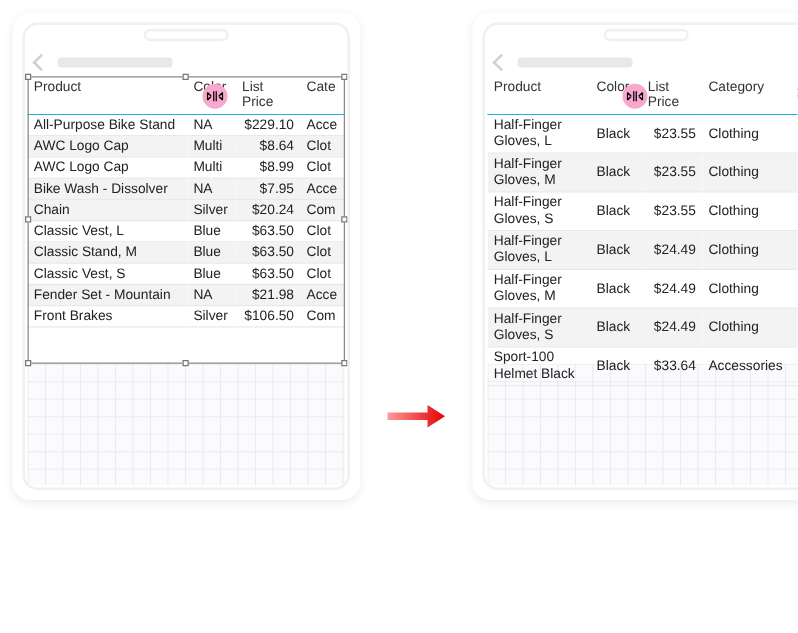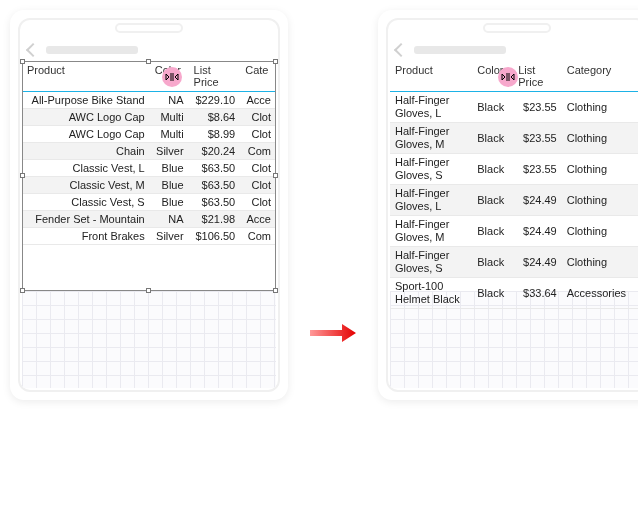--- a/index.html
+++ b/index.html
@@ -13,21 +13,21 @@
   .table-area { position: relative; margin: 0 2px; }
   .sel-box { position: absolute; inset: 0; border: 1px solid #888; pointer-events: none; }
   .sel-box .h { position: absolute; width: 5px; height: 5px; background: #fff; border: 1px solid #777; }
   .sel-box .h.tl { top:-3px; left:-3px; } .sel-box .h.tm { top:-3px; left:50%; margin-left:-3px; }
   .sel-box .h.tr { top:-3px; right:-3px; } .sel-box .h.ml { top:50%; left:-3px; margin-top:-3px; }
   .sel-box .h.mr { top:50%; right:-3px; margin-top:-3px; } .sel-box .h.bl { bottom:-3px; left:-3px; }
   .sel-box .h.bm { bottom:-3px; left:50%; margin-left:-3px; } .sel-box .h.br { bottom:-3px; right:-3px; }
   .tbl { width: 100%; border-collapse: collapse; font-size: 11px; color: #222; }
   .tbl th { text-align: left; font-weight: 400; padding: 3px 5px; font-size: 11px; color: #333; background: #fff; border-bottom: 1.5px solid #1db2e6; position: relative; vertical-align: top; }
   .tbl td { padding: 2px 5px; border-bottom: 1px solid #e9e9e9; white-space: nowrap; overflow: hidden; height: 17px; }
-  .compact td { height: 17px; text-align: right; }
+  .compact td { height: 17px; }
   .tall td { height: 26px; white-space: normal; line-height: 13px; }
   .tbl .stripe td { background: #f3f3f3; }
   .tbl td.num { text-align: right; }
   .tbl td.cut, .tbl th.cut { overflow: hidden; }
   .close-x { position: absolute; right: 4px; top: 6px; font-size: 12px; cursor: pointer; color: #000; }
   .drag-icon { position: absolute; width: 20px; height: 20px; border-radius: 50%; background: #f7a8cc; display: flex; align-items: center; justify-content: center; z-index: 5; }
   .drag-icon svg { display: block; }
   .gridbg { flex: 1; margin: 0 2px 2px; background-image: linear-gradient(#eaeaf0 1px, transparent 1px), linear-gradient(90deg, #eaeaf0 1px, transparent 1px); background-size: 14px 14px; background-color: #fbfbfd; }
   .arrow { align-self: center; margin-top: 160px; }
   .arrow svg { display: block; }
@@ -78,33 +78,39 @@
               <td class="num">$8.64</td>
               <td class="cut">Clot</td>
             </tr>
             <tr>
               <td>AWC Logo Cap</td>
               <td>Multi</td>
               <td class="num">$8.99</td>
               <td class="cut">Clot</td>
             </tr>
             <tr class="stripe">
+              <td>Bike Wash - Dissolver</td>
+              <td>NA</td>
+              <td class="num">$7.95</td>
+              <td class="cut">Acce</td>
+            </tr>
+            <tr class="stripe">
               <td>Chain</td>
               <td>Silver</td>
               <td class="num">$20.24</td>
               <td class="cut">Com</td>
             </tr>
             <tr>
               <td>Classic Vest, L</td>
               <td>Blue</td>
               <td class="num">$63.50</td>
               <td class="cut">Clot</td>
             </tr>
             <tr class="stripe">
-              <td>Classic Vest, M</td>
+              <td>Classic Stand, M</td>
               <td>Blue</td>
               <td class="num">$63.50</td>
               <td class="cut">Clot</td>
             </tr>
             <tr>
               <td>Classic Vest, S</td>
               <td>Blue</td>
               <td class="num">$63.50</td>
               <td class="cut">Clot</td>
             </tr>

